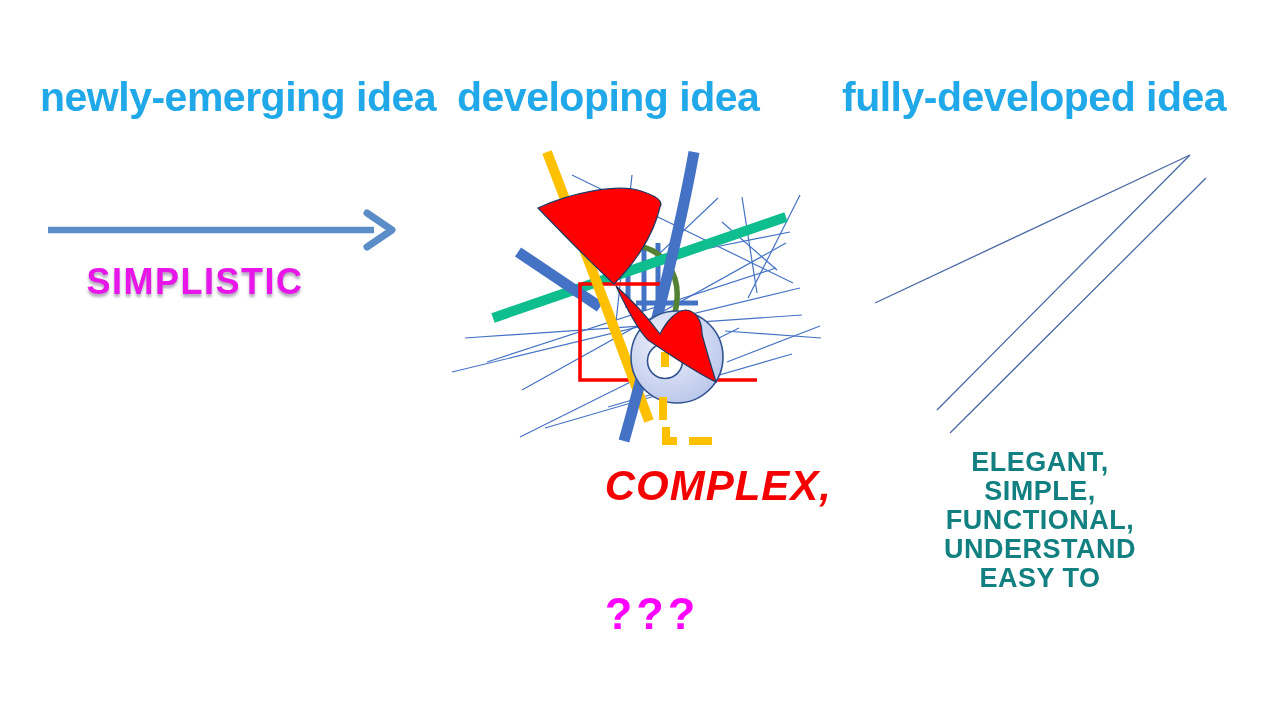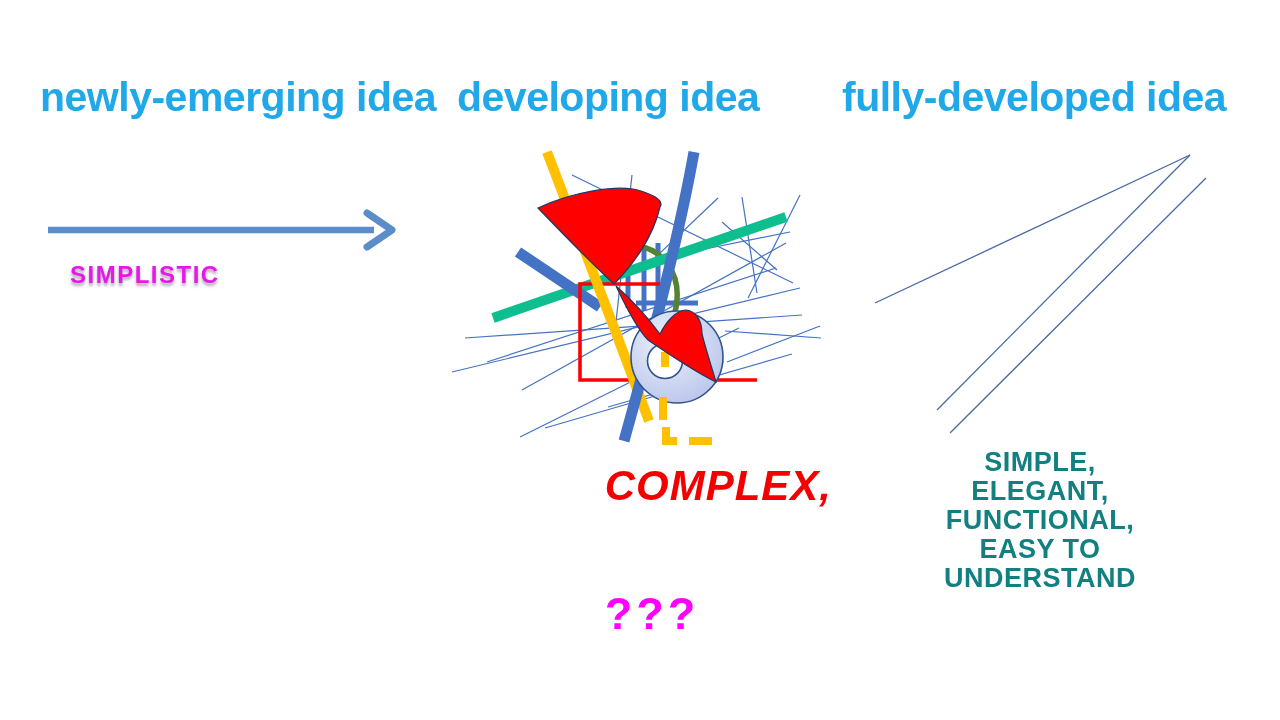--- a/index.html
+++ b/index.html
@@ -23,22 +23,22 @@
   #header-1{left:40px;width:350px;}
   #header-2{left:457px;width:300px;}
   #header-3{left:842px;width:350px;}
 
   .arrow-svg{position:absolute;left:40px;top:200px;}
   .scribble-svg{position:absolute;left:440px;top:140px;}
   .elegant-svg{position:absolute;left:850px;top:140px;}
 
   .simplistic-caption{
     position:absolute;left:70px;top:261px;width:250px;
-    text-align:left;
-    font-size:24px;font-weight:800;letter-spacing:1.5px;
+    text-align:center;
+    font-size:36px;font-weight:800;letter-spacing:1.5px;
     color:#e816e8;
     text-shadow:0 3px 3px rgba(110,95,130,0.55);
   }
   .complex-caption{
     position:absolute;left:472px;top:456px;width:360px;
     text-align:right;
     color:#f50000;
     font-size:42px;font-weight:700;font-style:italic;
     line-height:60px;
     letter-spacing:1px;
@@ -147,20 +147,20 @@
 
   <svg class="elegant-svg" width="420" height="310" viewBox="850 140 420 310" aria-hidden="true">
     <g stroke="#4a6aa5" stroke-width="1.3">
       <line x1="875" y1="303" x2="1190" y2="155"></line>
       <line x1="937" y1="410" x2="1190" y2="155"></line>
       <line x1="950" y1="433" x2="1206" y2="178"></line>
     </g>
   </svg>
 
   <div class="simple-caption">
+    <div>ELEGANT,</div>
     <div>SIMPLE,</div>
-    <div>ELEGANT,</div>
     <div>FUNCTIONAL,</div>
+    <div>UNDERSTAND</div>
     <div>EASY TO</div>
-    <div>UNDERSTAND</div>
   </div>
 
 </div>
 
 </body></html>

